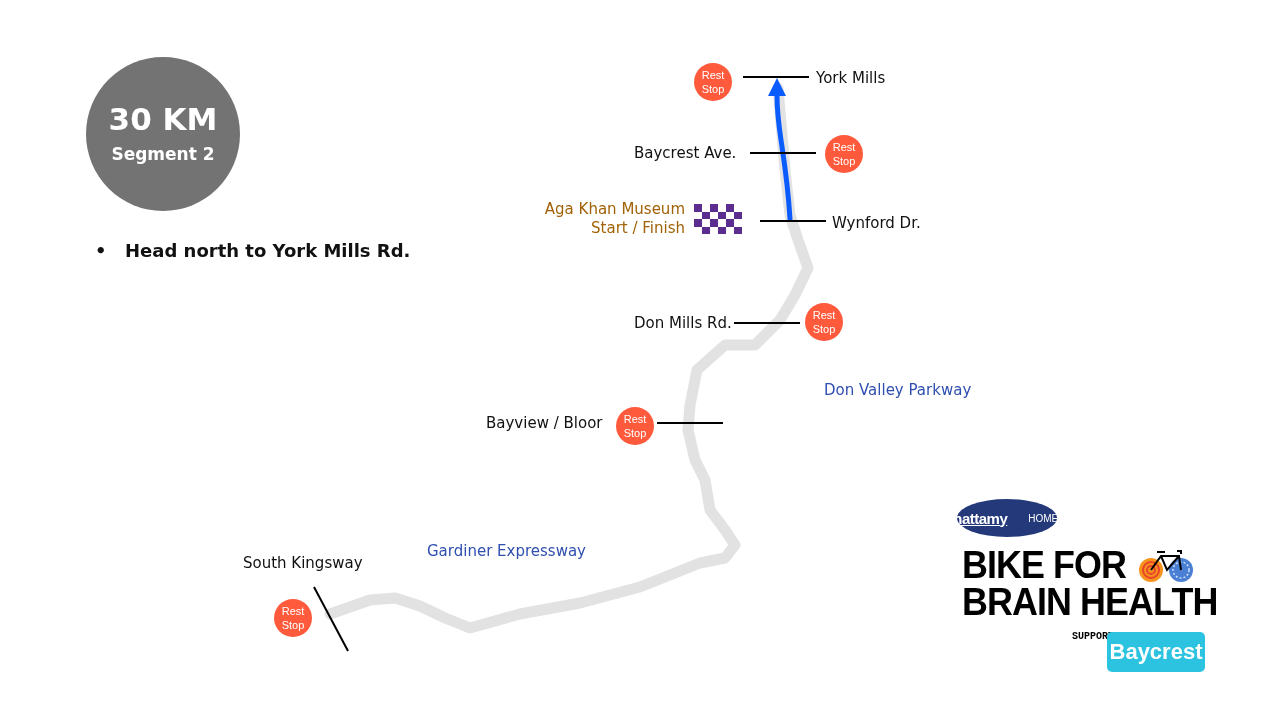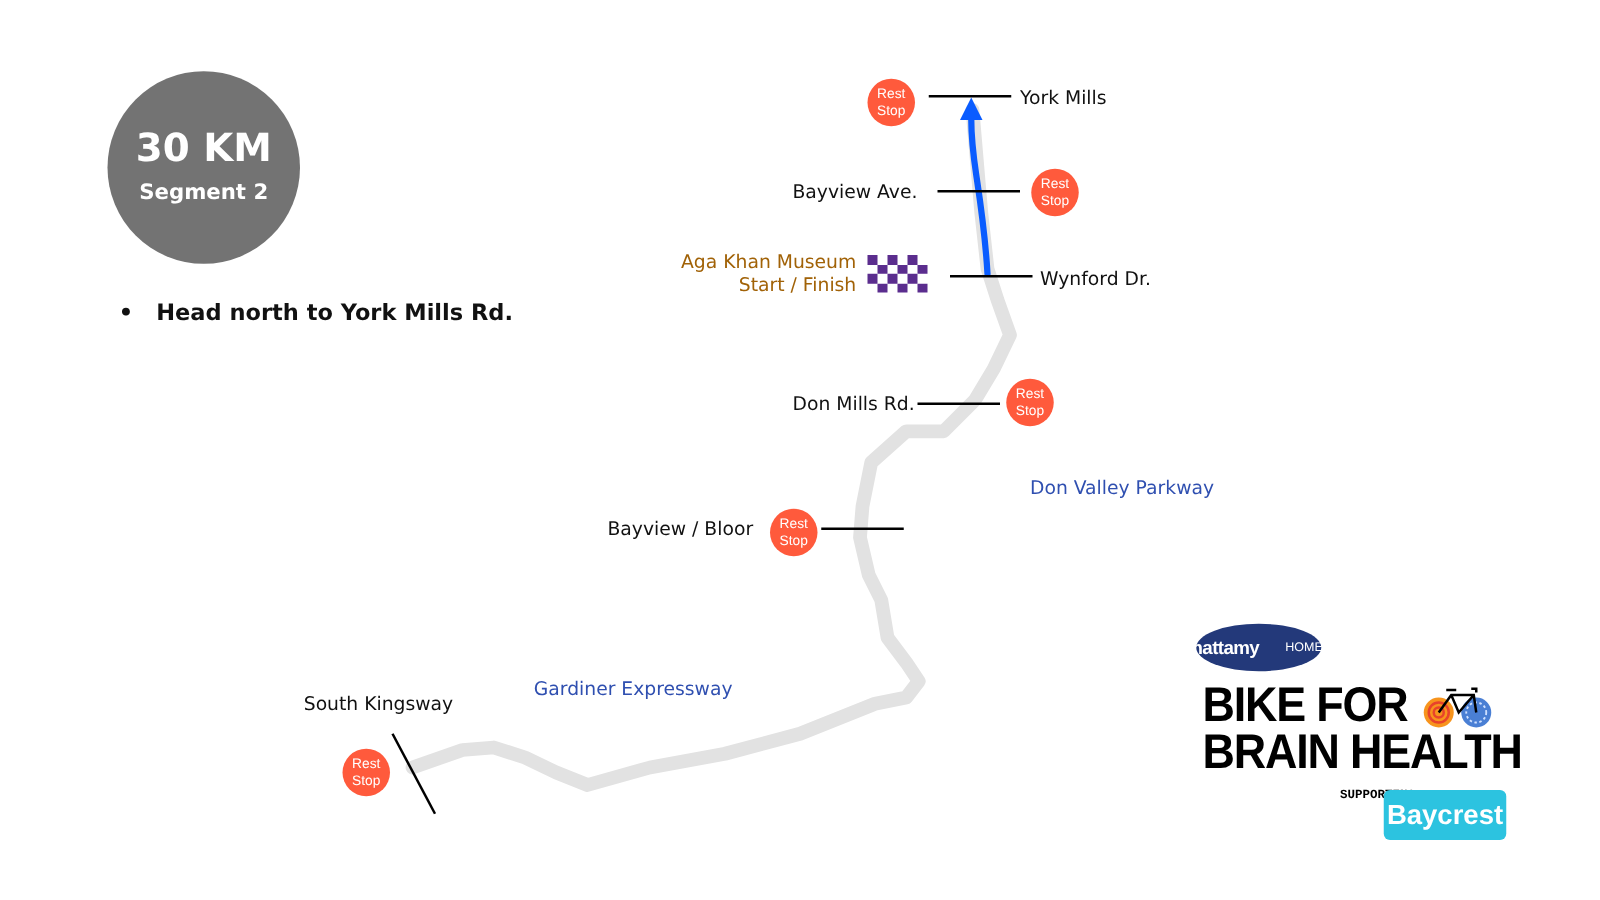--- a/index.html
+++ b/index.html
@@ -11,21 +11,21 @@
   .bullet-row { left:95px; top:240px; font-size:18px; font-weight:bold; color:#111; display:flex; }
   .bullet-row .dot { width:30px; }
   .label { font-size:15px; color:#111; white-space:nowrap; }
   .road { font-size:15px; color:#2f4fb0; white-space:nowrap; }
   .rest { width:38px; height:38px; border-radius:50%; background:#ff5a3c; color:#fff; font-family:"Liberation Sans", sans-serif; font-size:11px; line-height:14px; text-align:center; display:flex; flex-direction:column; justify-content:center; }
   .start { color:#a16207; font-weight:normal; font-size:15px; text-align:right; line-height:19px; }
   .checker { display:grid; grid-template-columns:repeat(6,8px); grid-template-rows:repeat(4,7.5px); }
   .checker span { display:block; }
   .checker .on { background:#5b2d8e; }
   .mattamy { left:957px; top:499px; width:100px; height:38px; border-radius:50%; background:#23397a; color:#fff; display:flex; align-items:center; justify-content:center; font-family:"Liberation Sans", sans-serif; }
-  .mattamy .m1 { font-weight:bold; font-size:15px; letter-spacing:-0.5px; }
+  .mattamy .m1 { font-weight:bold; font-size:15px; letter-spacing:-0.5px;text-decoration:underline; }
   .mattamy .m2 { font-size:10px;padding-left:21px; }
   .bfbh { left:962px; top:546px; font-family:"Liberation Sans", sans-serif; font-weight:bold; font-size:39px; line-height:37px; color:#000; letter-spacing:-1px; transform:scaleX(0.92); transform-origin:left top; }
   .supporting { left:1072px; top:631px; font-family:Liberation Mono, monospace; font-weight:bold; font-size:10px; color:#000; }
   .baycrest { left:1107px; top:632px; width:98px; height:40px; background:#2cc3e0; border-radius:5px; color:#fff; font-family:"Liberation Sans", sans-serif; font-weight:bold; font-size:22px; display:flex; align-items:center; justify-content:center; }
 </style>
 </head>
 <body>
 
 <svg class="abs" style="left:0;top:0" width="1280" height="720" viewBox="0 0 1280 720">
   <polyline points="330,614 370,600 395,598 420,606 445,618 470,628 520,614 580,603 640,587 700,563 725,558 735,545 725,530 710,510 705,480 695,460 688,430 690,405 697,370 725,345 755,345 780,320 795,295 808,268 798,240 790,215 785,170 778,88" fill="none" stroke="#e2e2e2" stroke-width="11" stroke-linejoin="round" stroke-linecap="round"></polyline>
@@ -75,21 +75,21 @@
     <span></span>
   <span></span>
     <span class="on"></span>
     <span></span>
     <span class="on"></span>
     <span></span>
     <span class="on"></span>
 </div>
 
 <div class="abs label" style="left:816px;top:69px;">York Mills</div>
-<div class="abs label" style="left:634px;top:144px;">Bayview Ave.</div>
+<div class="abs label" style="left:634px;top:144px;">Baycrest Ave.</div>
 <div class="abs label" style="left:832px;top:214px;">Wynford Dr.</div>
 <div class="abs label" style="left:634px;top:314px;">Don Mills Rd.</div>
 <div class="abs label" style="left:486px;top:414px;">Bayview / Bloor</div>
 <div class="abs label" style="left:243px;top:554px;">South Kingsway</div>
 
 <div class="abs road" style="left:824px;top:381px;">Don Valley Parkway</div>
 <div class="abs road" style="left:427px;top:542px;">Gardiner Expressway</div>
 
 <div class="abs rest" style="left:694px;top:63px;">
   <span>Rest</span>

